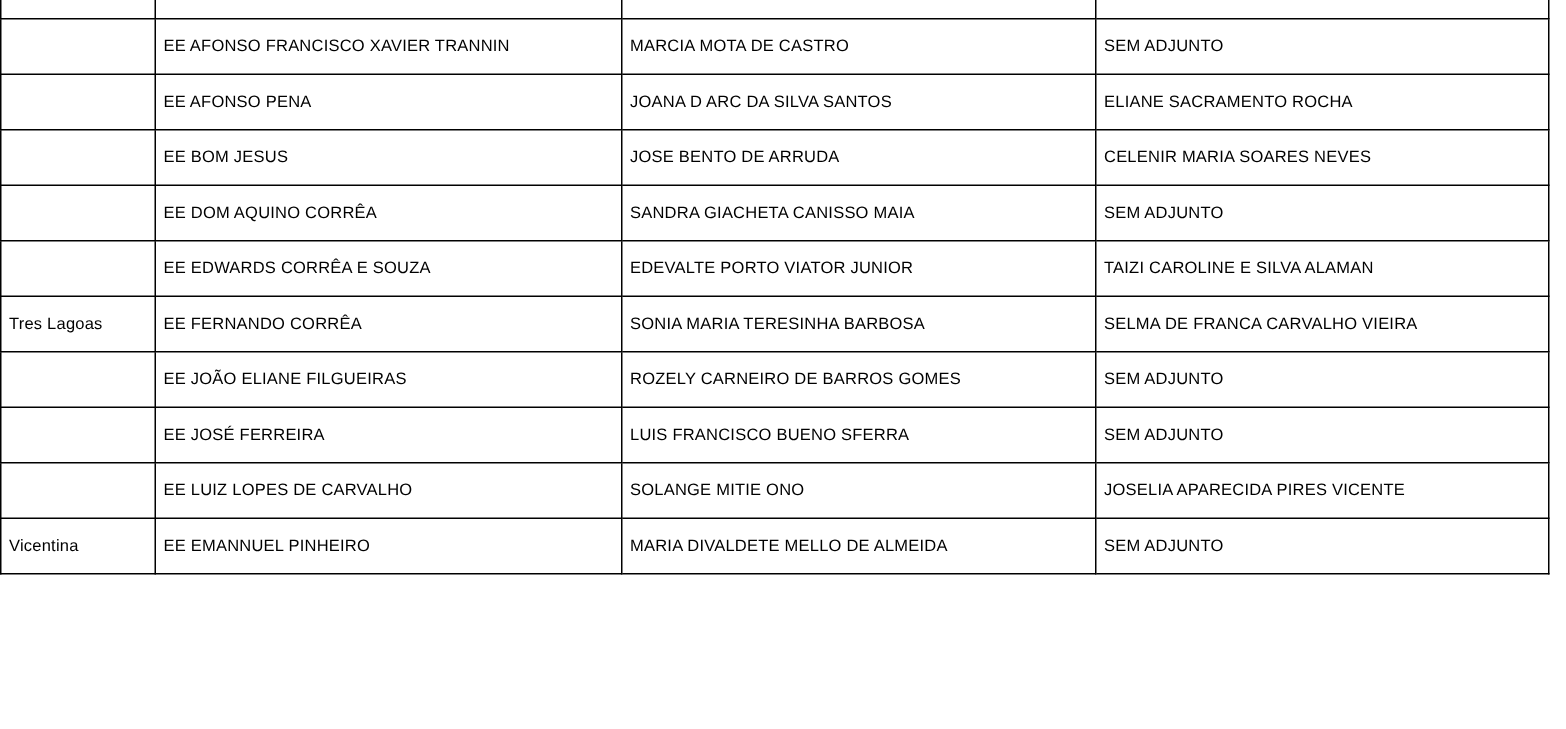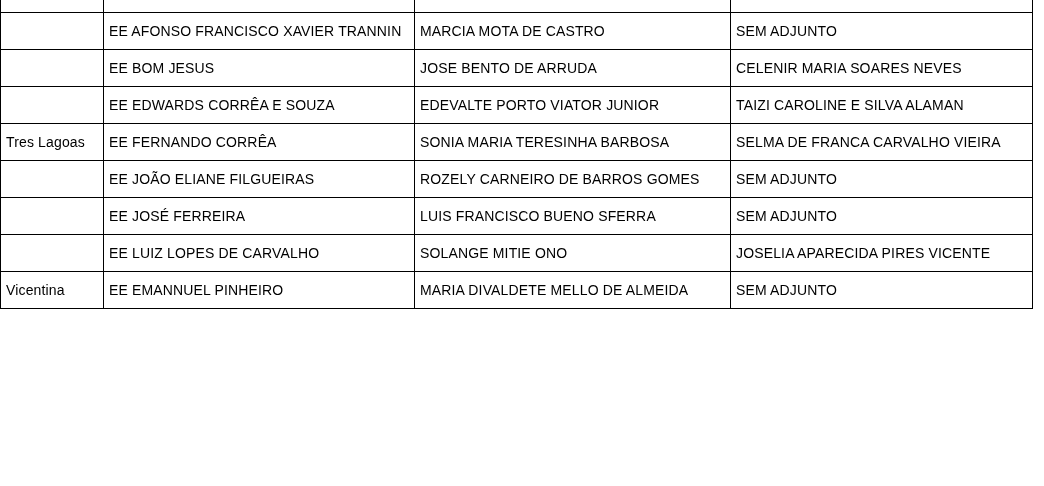--- a/index.html
+++ b/index.html
@@ -29,21 +29,21 @@
   }
   table.doc-table col.c-city { width: 103px; }
   table.doc-table col.c-school { width: 311px; }
   table.doc-table col.c-director { width: 316px; }
   table.doc-table col.c-deputy { width: 302px; }
 
   table.doc-table td {
     border: 1px solid #000000;
     height: 36px;
     padding: 0 0 0 5px;
-    font-size: 14px;
+    font-size: 11px;
     letter-spacing: 0.15px;
     vertical-align: middle;
     white-space: nowrap;
     overflow: hidden;
     line-height: 13px;
   }
   td.city-cell {
     vertical-align: middle;
     text-align: left;
     padding-left: 4px;
@@ -71,23 +71,35 @@
           <td></td>
         </tr>
         <tr>
           <td class="city-cell"></td>
           <td>EE AFONSO FRANCISCO XAVIER TRANNIN</td>
           <td>MARCIA MOTA DE CASTRO</td>
           <td>SEM ADJUNTO</td>
         </tr>
         <tr>
           <td class="city-cell"></td>
+          <td>EE AFONSO PENA</td>
+          <td>JOANA D ARC DA SILVA SANTOS</td>
+          <td>ELIANE SACRAMENTO ROCHA</td>
+        </tr>
+        <tr>
+          <td class="city-cell"></td>
           <td>EE BOM JESUS</td>
           <td>JOSE BENTO DE ARRUDA</td>
           <td>CELENIR MARIA SOARES NEVES</td>
+        </tr>
+        <tr>
+          <td class="city-cell"></td>
+          <td>EE DOM AQUINO CORRÊA</td>
+          <td>SANDRA GIACHETA CANISSO MAIA</td>
+          <td>SEM ADJUNTO</td>
         </tr>
         <tr>
           <td class="city-cell"></td>
           <td>EE EDWARDS CORRÊA E SOUZA</td>
           <td>EDEVALTE PORTO VIATOR JUNIOR</td>
           <td>TAIZI CAROLINE E SILVA ALAMAN</td>
         </tr>
         <tr>
           <td class="city-cell">Tres Lagoas</td>
           <td>EE FERNANDO CORRÊA</td>

